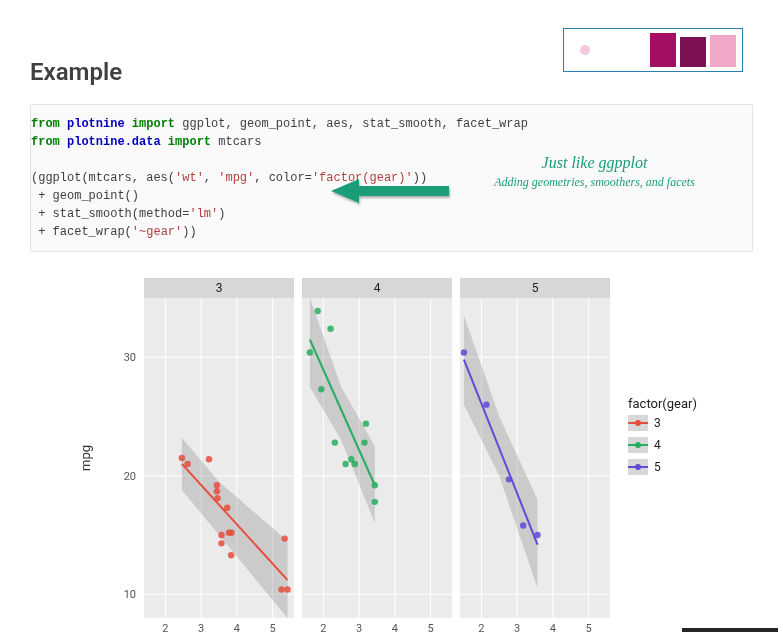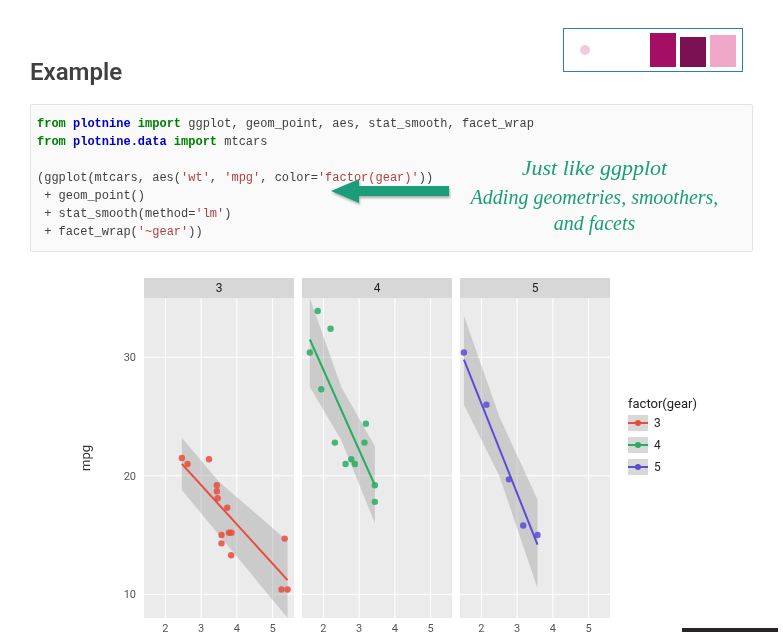--- a/index.html
+++ b/index.html
@@ -3,27 +3,27 @@
 <meta charset="utf-8">
 <style>
   html,body{margin:0;padding:0;background:#fff;font-family:-apple-system,BlinkMacSystemFont,"Segoe UI",Roboto,sans-serif;color:#333;}
   .page{width:783px;height:628px;position:relative;box-sizing:border-box;padding:20px 30px;margin-top:28px;}
   h2{font-size:24px;font-weight:600;color:#404040;margin:10px 0 18px 0;}
   .top-thumb{position:absolute;top:0;right:40px;width:180px;height:44px;border:1px solid #2980b9;display:flex;align-items:flex-end;justify-content:flex-end;padding:4px 6px;box-sizing:border-box;gap:4px;background:#fff;}
   .top-thumb .dot{width:10px;height:10px;border-radius:50%;background:#f5c9dc;margin-right:auto;align-self:center;margin-left:10px;}
   .top-thumb .bar{width:26px;background:#a50f63;height:34px;}
   .top-thumb .bar.b2{background:#7b1052;height:30px;}
   .top-thumb .bar.b3{background:#f0a8c8;height:32px;}
-  .codebox{border:1px solid #e1e4e5;background:#fafafa;border-radius:2px;padding:10px 6px;font-family:"SFMono-Regular",Consolas,"Liberation Mono",Menlo,monospace;font-size:12px;line-height:1.5;color:#404040;position:relative;}
+  .codebox{border:1px solid #e1e4e5;background:#fafafa;border-radius:2px;padding:10px 0;font-family:"SFMono-Regular",Consolas,"Liberation Mono",Menlo,monospace;font-size:12px;line-height:1.5;color:#404040;position:relative;}
   .codebox .kw{color:#008000;font-weight:bold;}
   .codebox .nm{color:#0000c0;font-weight:bold;}
   .codebox .str{color:#b04040;}
   .annot{position:absolute;top:46px;right:20px;width:275px;text-align:center;font-family:"Comic Sans MS","Segoe Script",cursive;color:#1a9d79;pointer-events:none;}
-  .annot .t1{font-size:22px;font-style:italic;}
-  .annot .t2{font-size:20px;font-style:italic;line-height:1.3;}
+  .annot .t1{font-size:16px;font-style:italic;}
+  .annot .t2{font-size:12px;font-style:italic;line-height:1.3;}
   .arrow{position:absolute;top:72px;left:300px;}
   .chart-wrap{margin-top:18px;display:flex;justify-content:center;}
   .version-badge{position:absolute;bottom:8px;right:5px;background:#272525;color:#e0e0e0;font-size:11px;padding:3px 10px 3px 8px;display:flex;align-items:center;gap:6px;}
   .version-badge .book{font-size:12px;}
   .version-badge .caret{font-size:8px;}
   svg text{font-family:-apple-system,BlinkMacSystemFont,"Segoe UI",Roboto,sans-serif;}
 </style>
 </head>
 <body>
 <div class="page">

